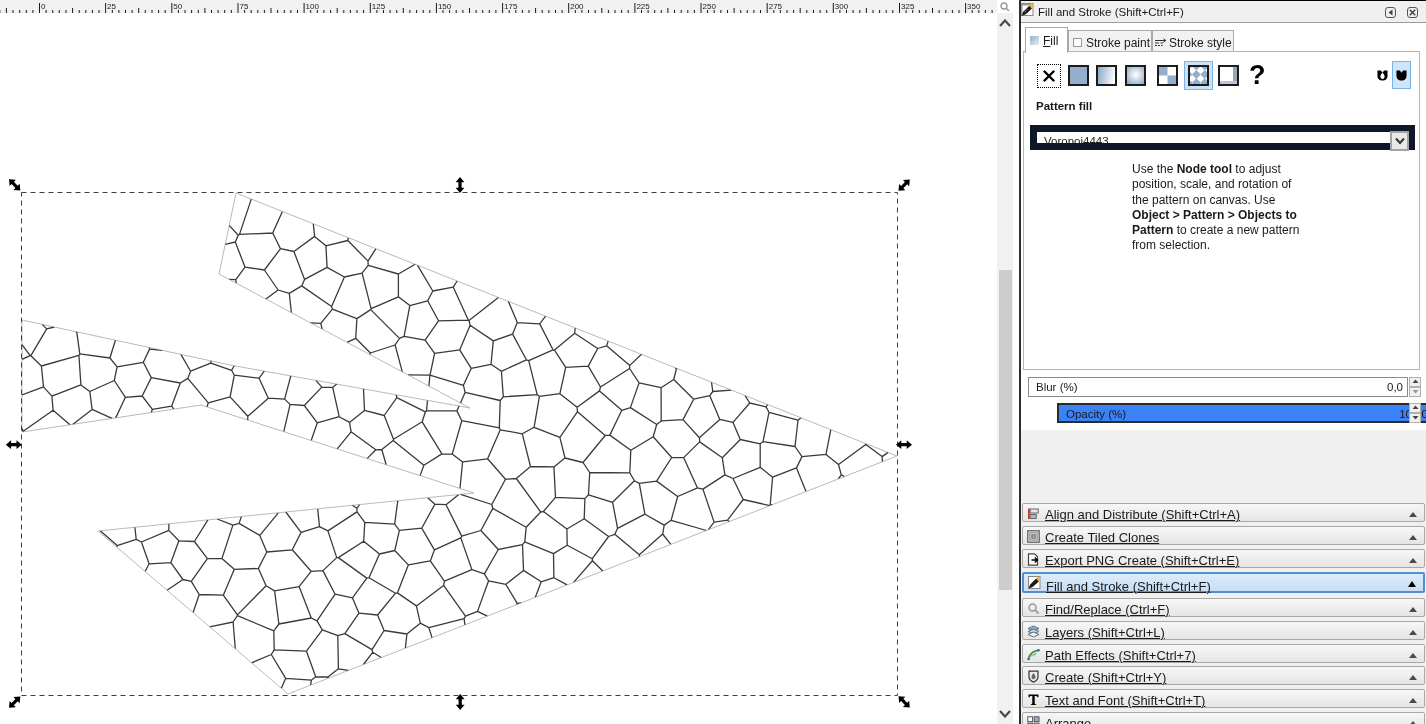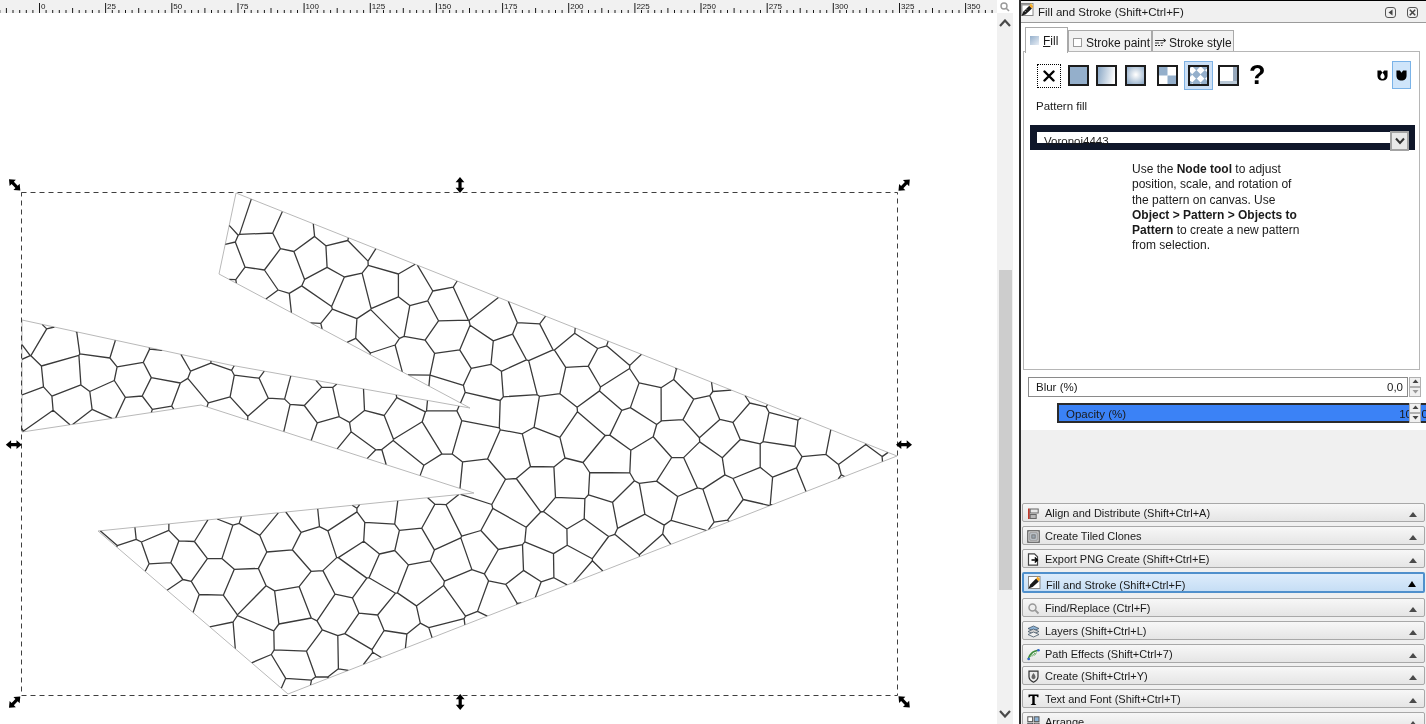--- a/index.html
+++ b/index.html
@@ -14,39 +14,39 @@
   border-top:1px solid #000; border-bottom:1px solid #9b9b9b; }
 #ptitle .t { position:absolute; left:17px; top:5px; font-size:11.5px; }
 .tbtn { position:absolute; top:6px; width:11px; height:11px; border:1.5px solid #555; border-radius:3px;
   display:flex; align-items:center; justify-content:center; }
 .tab { position:absolute; height:25px; border:1px solid #a9a9a9; background:#f2f2f2; font-size:12px;
   display:flex; align-items:center; padding:0 4px; gap:4px; white-space:nowrap; overflow:hidden; }
 .tab.active { background:#fff; border-bottom:none; height:26px; z-index:3; }
 #tabframe { position:absolute; left:1023px; top:51px; width:397px; height:319px; border:1px solid #b6b6b6; background:#fff; }
 .fb { position:absolute; }
 .fb.sq { width:21px; height:21px; border:2px solid #1c1c1c; overflow:hidden; }
-.lbl { position:absolute; font-weight:normal; }
+.lbl { position:absolute; font-weight:bold; }
 #combo { position:absolute; left:1030px; top:125px; width:385px; height:25px; background:#fff;
   border:7px solid #0f172a; }
 #combo .v { position:absolute; left:7px; top:3px; }
 #combo .dd { position:absolute; right:-1px; top:-1px; width:19px; height:20px; background:#e9e9e9;
   border:2px solid #a3a3a3; display:flex; align-items:center; justify-content:center; }
 #instr { position:absolute; left:1132px; top:162px; width:172px; line-height:15.25px; font-size:12px; }
 .spin { position:absolute; height:20px; border:1px solid #8a8a8a; background:#fff; }
 .spin .l { position:absolute; left:7px; top:3px; }
 .spin .r { position:absolute; right:4px; top:3px; }
 .spinner { position:absolute; left:1409px; width:12px; height:20px; }
 .spinner div { position:absolute; left:0; width:12px; height:9.5px; background:#f0f0f0; border:1px solid #b0b0b0;
   display:flex; align-items:center; justify-content:center; }
 #gap { position:absolute; left:1021px; top:430px; width:405px; height:294px; background:#f0f0f0; }
 .bar { position:absolute; left:1022px; width:403px; background:linear-gradient(#f7f7f7,#e5e5e5);
   border:1px solid #a8a8a8; border-radius:2px; }
 .bar.hl { background:linear-gradient(#ddecfb,#c6def5); border:2px solid #5090cc; }
 .bicon { position:absolute; left:4px; top:2.5px; }
-.btxt { position:absolute; left:22px; top:3px; font-size:11px; white-space:nowrap; }
+.btxt { position:absolute; left:22px; top:3px; font-size:13px; white-space:nowrap;text-decoration:underline; }
 .bar.hl .btxt { top:4.5px; }
 .bar.hl .bicon { top:2px; }
 .barrow { position:absolute; right:7px; top:7.5px; width:0; height:0;
   border-left:4px solid transparent; border-right:4px solid transparent; border-bottom:5px solid #4a4a4a; }
 .bar.hl .barrow { border-left-width:4.5px; border-right-width:4.5px; border-bottom-width:6px; top:7px; }
 .barrow.b { border-bottom-color:#000; }
 u.acc { text-decoration:underline; }
 </style></head>
 <body>
 <div id="canvas">

